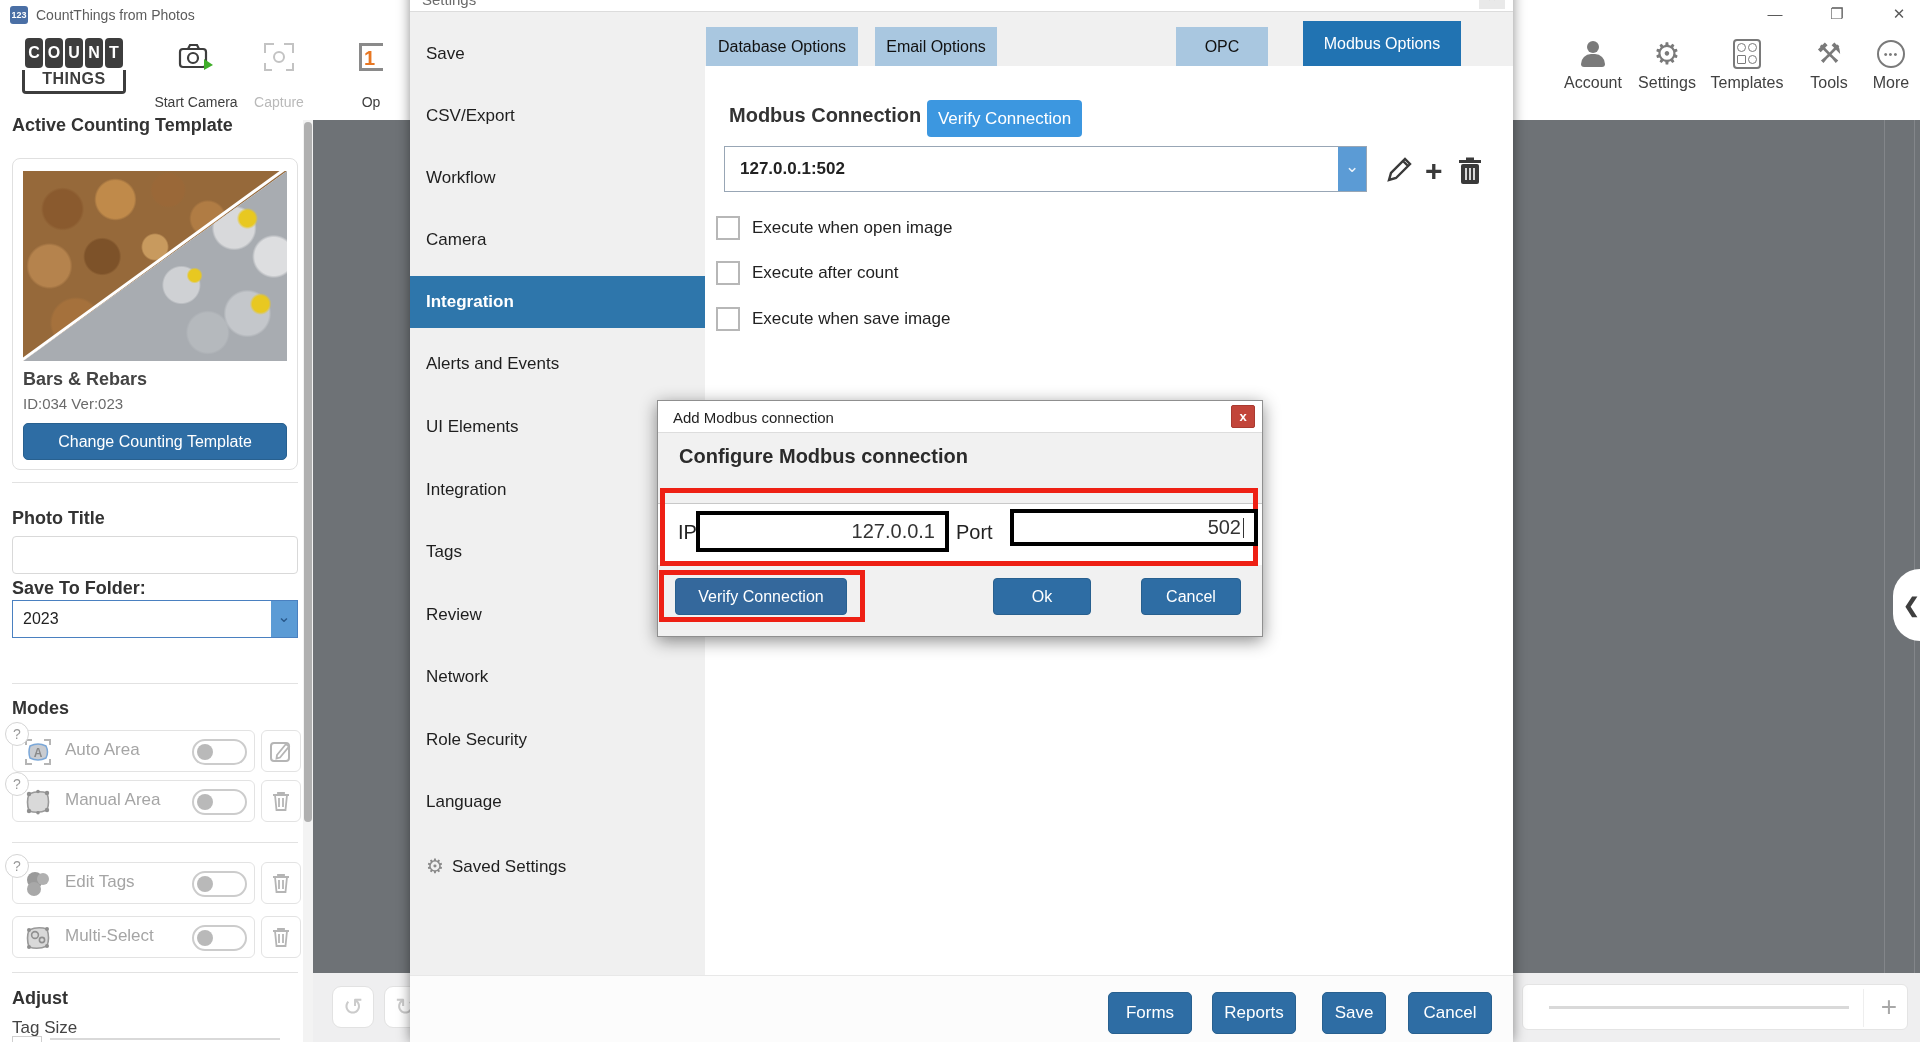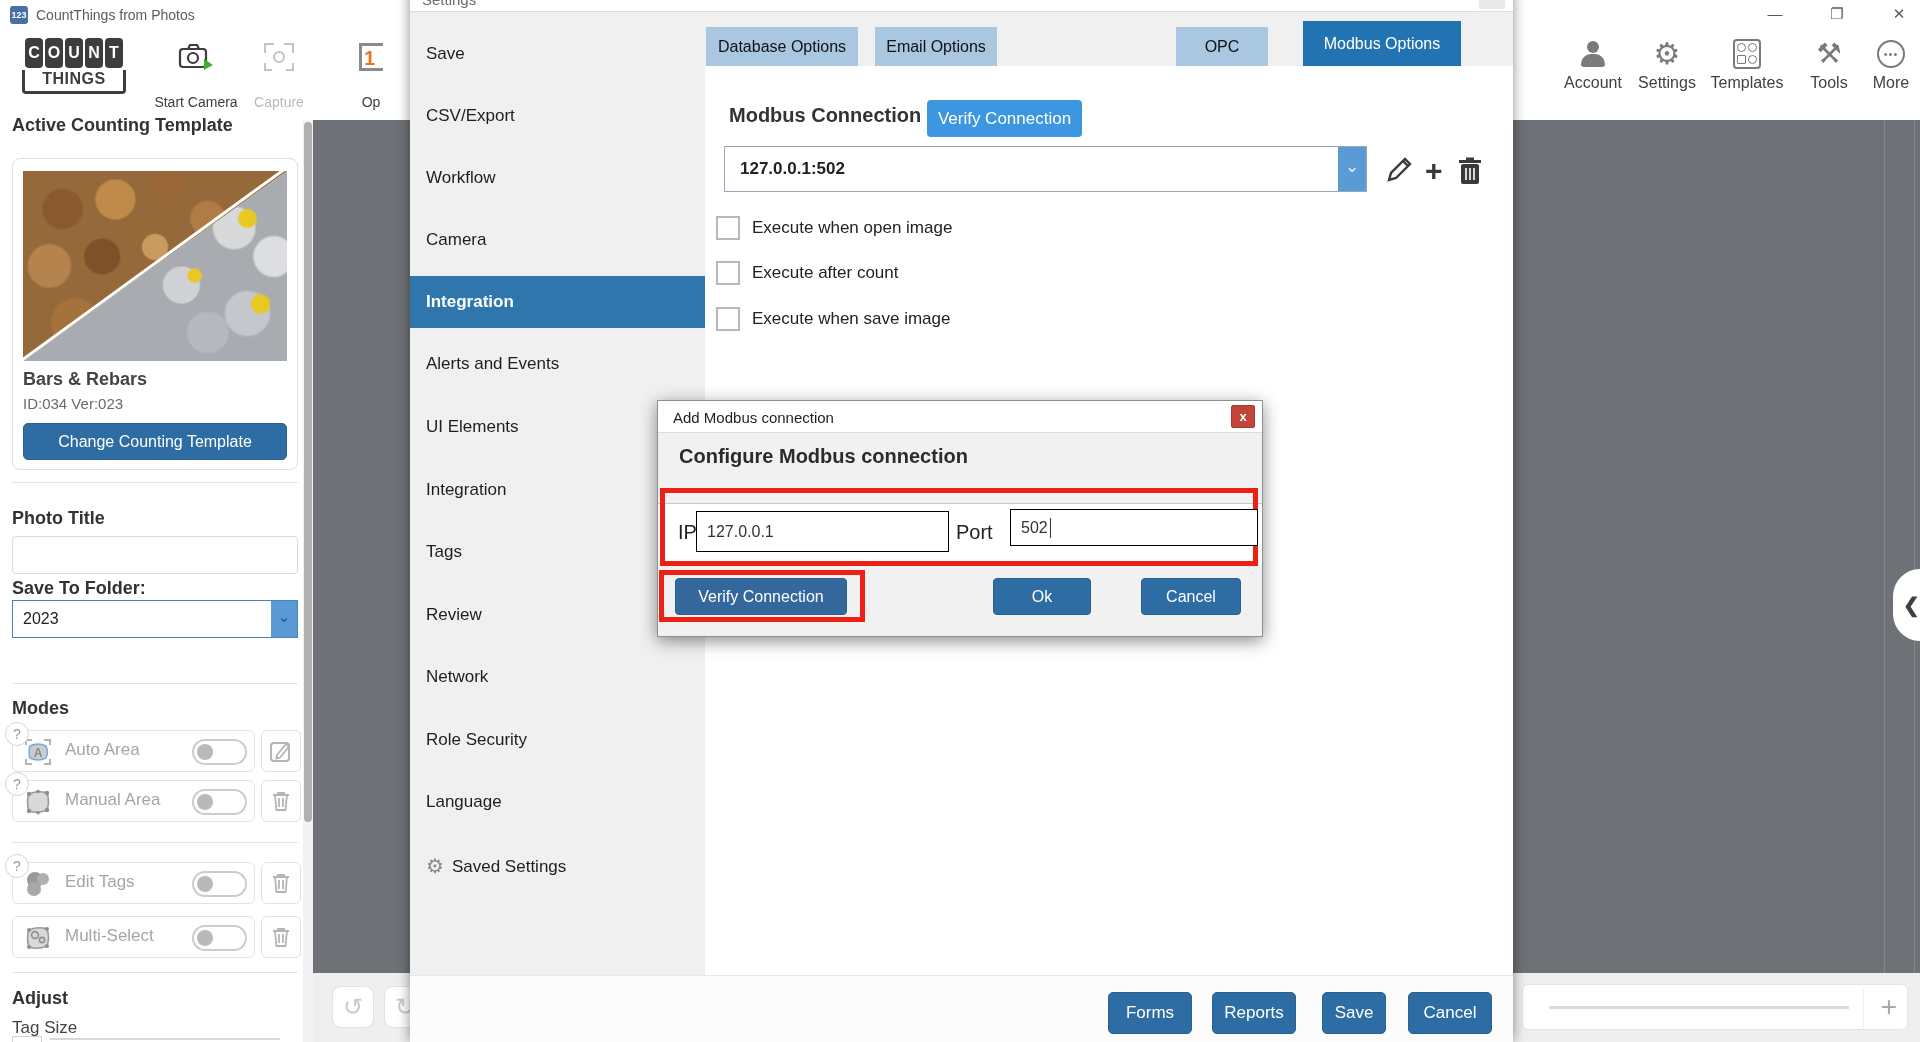--- a/index.html
+++ b/index.html
@@ -137,21 +137,21 @@
 
   
   .modal { position:absolute; left:657px; top:400px; width:606px; height:237px; background:#f1f1f1; border:1px solid #8f8f8f; box-shadow:0 4px 16px rgba(0,0,0,.45); z-index:30; }
   .modal-title { position:absolute; left:0; top:0; width:100%; height:32px; background:#fff; border-bottom:1px solid #ddd; }
   .modal-title .txt { position:absolute; left:15px; top:8px; font-size:15px; color:#1f1f1f; }
   .modal-close { position:absolute; right:7px; top:4px; width:24px; height:23px; background:#c2453a; border:1px solid #a93a30; border-radius:2px; color:#fff; font-size:13px; font-weight:bold; text-align:center; line-height:21px; cursor:pointer; }
   .modal-head { position:absolute; left:21px; top:44px; font-size:20px; font-weight:bold; color:#2b2b2b; }
   .modal-strip { position:absolute; left:0; top:102px; width:100%; height:62px; background:#fff; border-top:1px solid #c8c8c8; }
   .redbox { position:absolute; border:5px solid #ee2014; z-index:5; pointer-events:none; }
   .m-label { position:absolute; font-size:20px; color:#222; z-index:6; }
-  .m-input { position:absolute; background:#fff; border:1px solid #000000; font-size:16px; color:#333; padding:0 10px; display:flex; align-items:center; z-index:6; }
+  .m-input { position:absolute; background:#fff; border:4px solid #000000; font-size:20px; color:#333; padding:0 10px; display:flex; align-items:center; z-index:6;justify-content:flex-end; }
   .caret { display:inline-block; width:1px; height:20px; background:#333; margin-left:2px; }
   .m-btn { position:absolute; height:37px; font-size:16px; line-height:35px; z-index:6; border-radius:4px; }
 </style>
 </head>
 <body>
 
 <div class="app">
 
   <div class="titlebar">
     <div class="app-icon">123</div>

